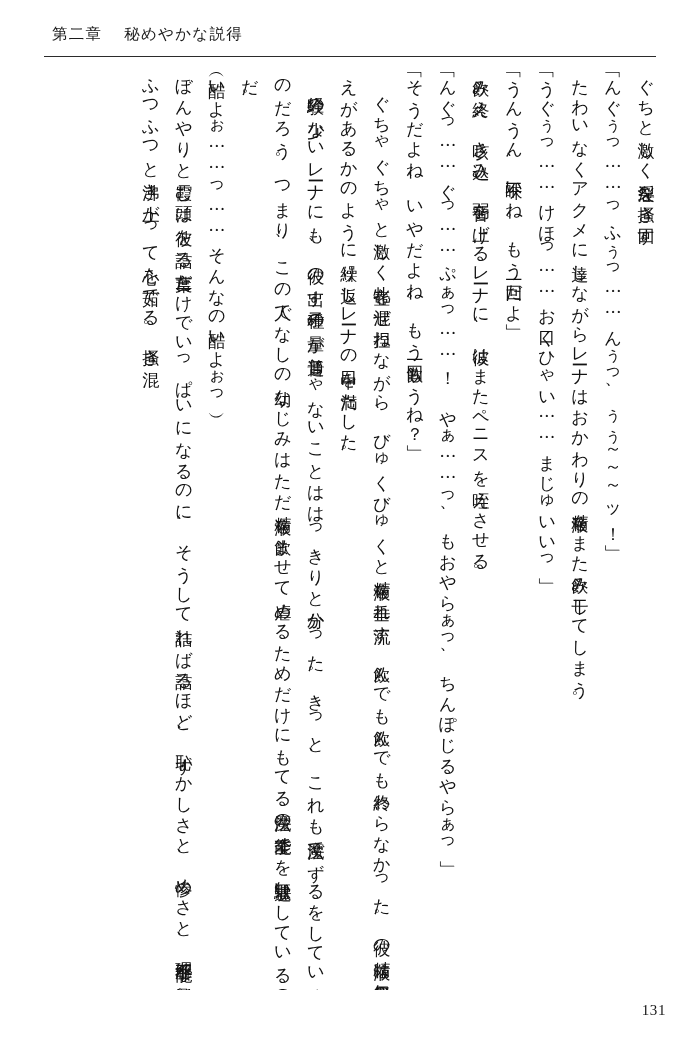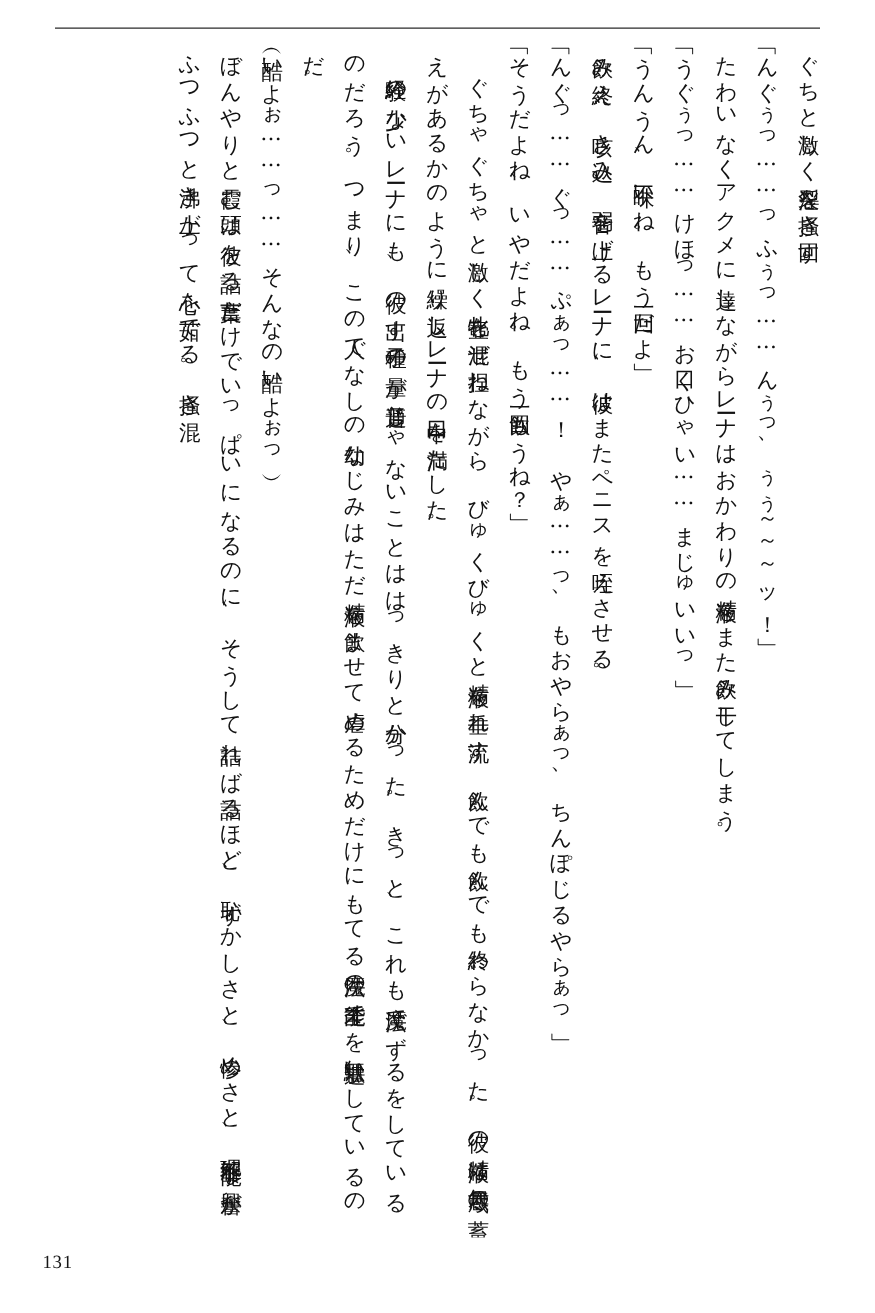--- a/index.html
+++ b/index.html
@@ -83,34 +83,39 @@
     text-indent: 0;
   }
   .vtext p.indent {
     text-indent: 1em;
   }
 
   .footer {
     height: 40px;
     display: flex;
     align-items: center;
-    justify-content: flex-start;
+    justify-content: flex-end;
   }
   .page-number {
     font-size: 15px;
     color: #161616;
     font-family: "Liberation Serif", serif;
     letter-spacing: 0.04em;
   }
 </style>
 </head>
 <body>
 
 <div class="page">
 
+  <div class="header">
+    <div class="header-inner">
+      <span class="header-chapter">第二章</span><span>秘めやかな説得</span>
+    </div>
+  </div>
 
   <div class="rule"></div>
 
   <div class="body-area">
     <div class="vtext">
       <p>ぐちと激しく淫裂を掻き回す。</p>
       <p>「んぐぅっ……っふぅっ……んぅっ、ぅぅ～～～ッ！」</p>
       <p>たわいなくアクメに達しながらレーナはおかわりの精液をまた飲み干してしまう。</p>
       <p>「うぐぅっ……けほっ……お口くひゃい……まじゅいいっ」</p>
       <p>「うんうん、不味いね。もう一回だよ」</p>

